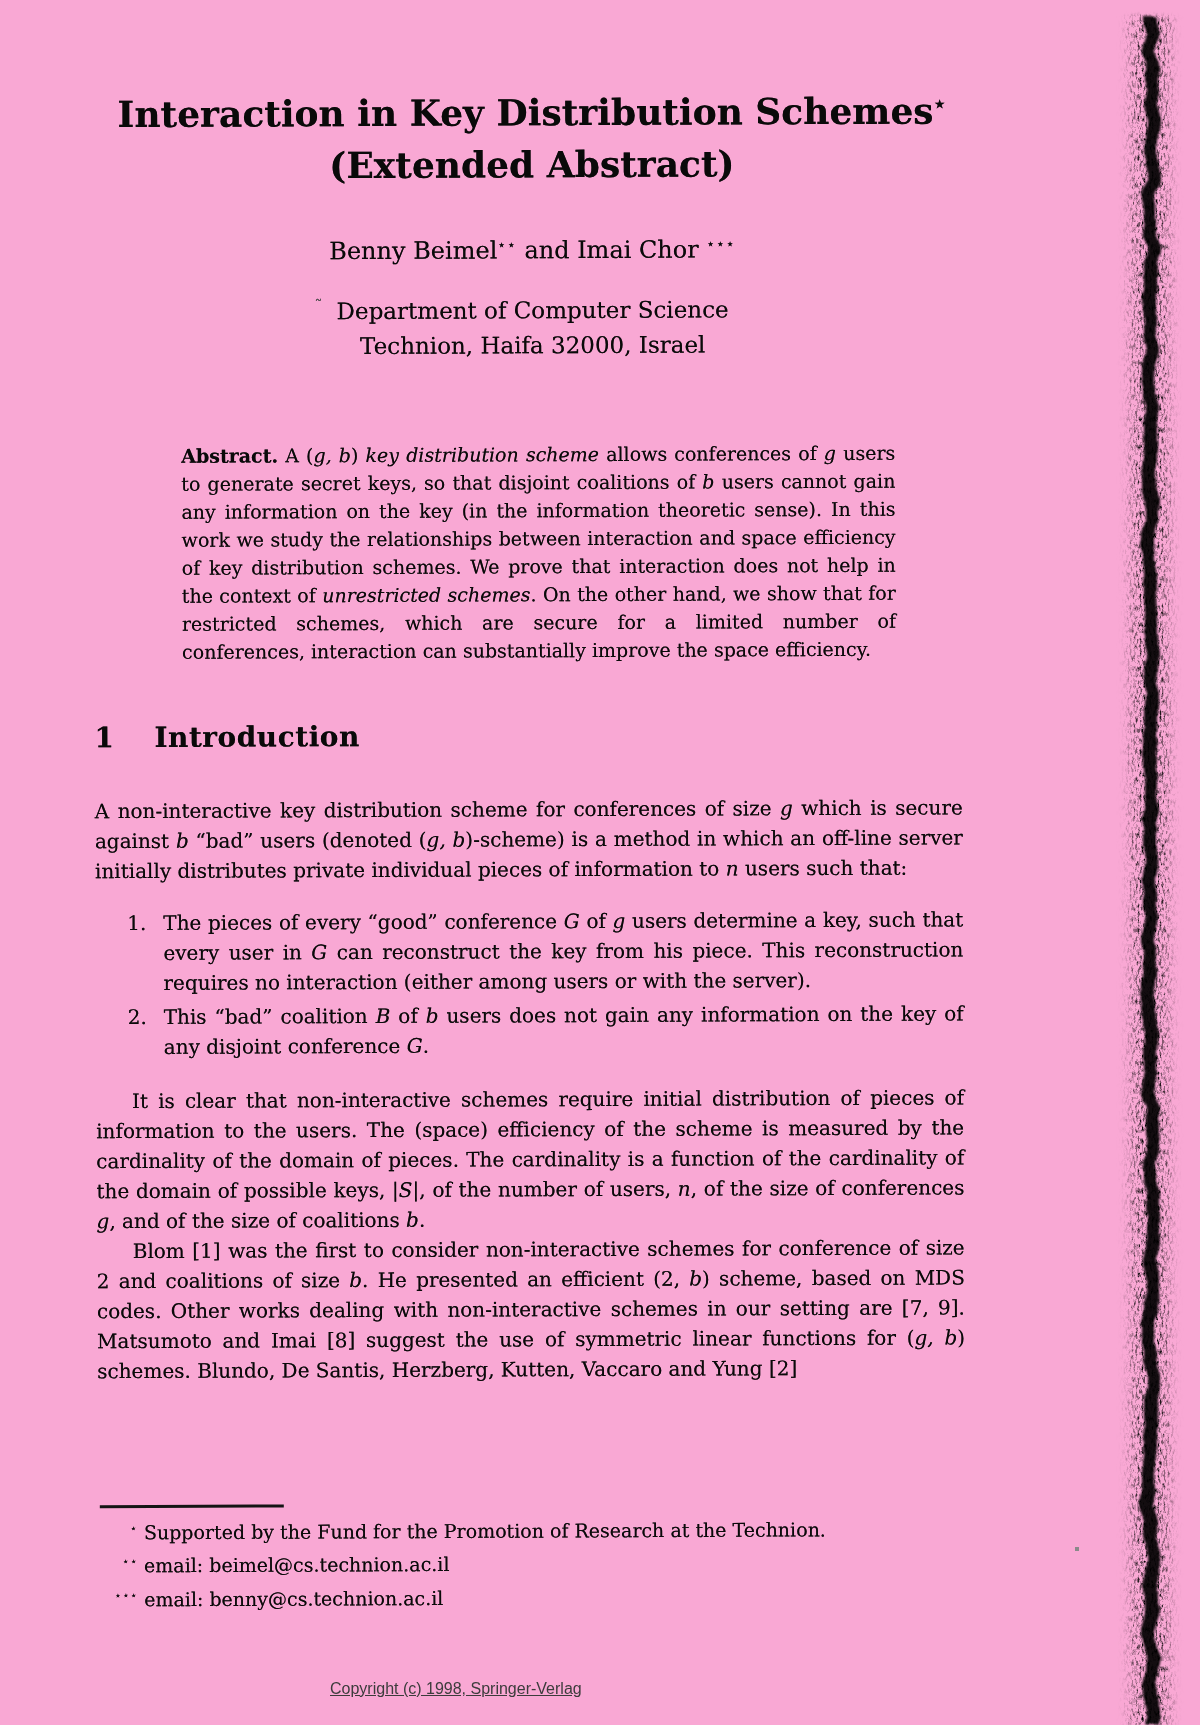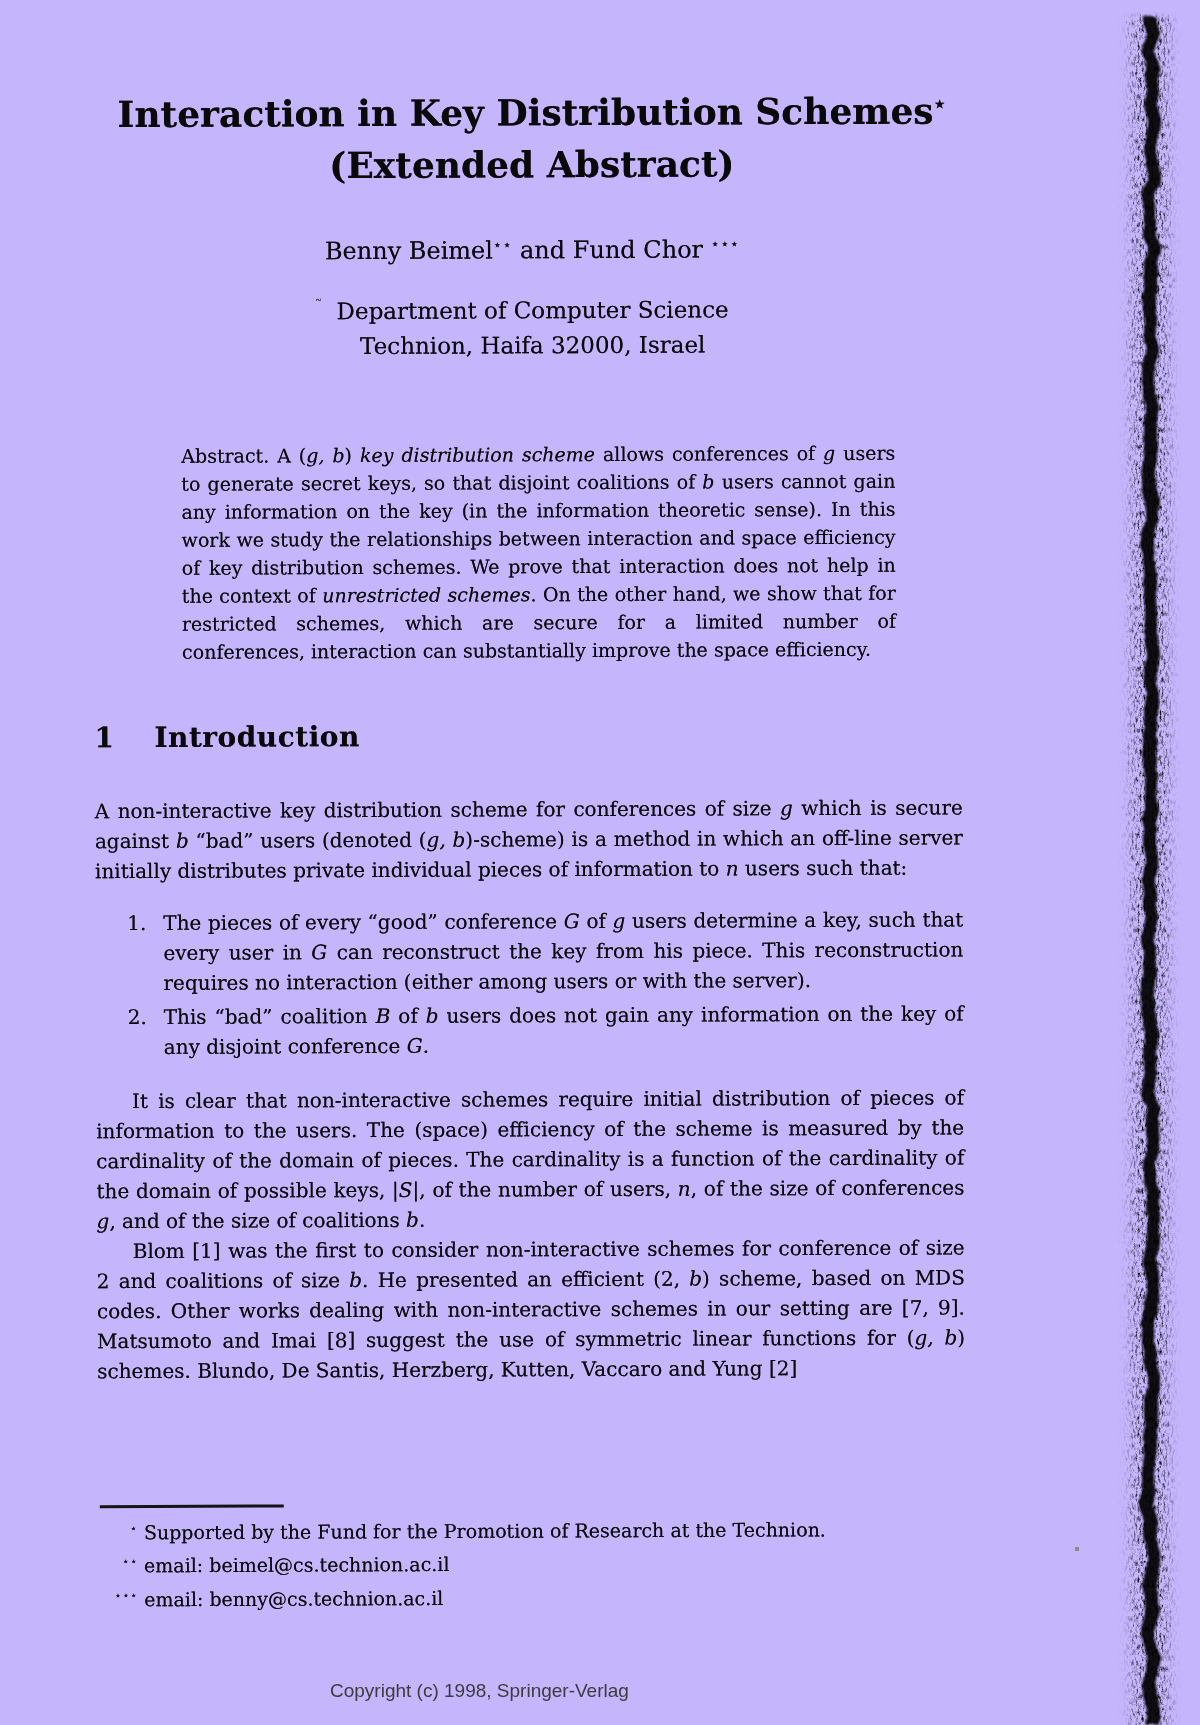--- a/index.html
+++ b/index.html
@@ -1,33 +1,33 @@
 <!DOCTYPE html>
 <html><head>
 <meta charset="utf-8">
 <style>
   html, body { margin: 0; padding: 0; background: #e8e8e8; }
   .page {
     position: relative;
     width: 1200px;
     height: 1725px;
-    background: #c4b5fd;
+    background: #f9a8d4;
     color: #0a0a0a;
     font-family: "DejaVu Serif", serif;
     overflow: hidden;
     margin: 0 auto;
   }
   .content {
     position: absolute;
     inset: 0;
     transform: rotate(-0.25deg);
     text-shadow: 0 0 0.4px rgba(0,0,0,0.65);
   }
   .it  { font-style: italic; }
-  .bf  { font-weight: normal; margin-top: 24px; }
+  .bf  { font-weight: bold; margin-top: 24px; }
   .sup { vertical-align: super; font-size: 58%; line-height: 0; letter-spacing: 1px; }
 
   .head { width: 1070px; text-align: center; }
 
   .title {
     margin-top: 86px;
     font-size: 36px;
     font-weight: bold;
     line-height: 52px;
   }
@@ -101,23 +101,24 @@
     font-size: 58%;
     letter-spacing: 1px;
     box-sizing: border-box;
   }
 
   .copyright {
     position: absolute;
     left: 330px;
     top: 1680px;
     font-family: "Liberation Sans", sans-serif;
-    font-size: 19px;
+    font-size: 16px;
     color: #3c3c3c;
     text-shadow: none;
+    text-decoration: underline;
   }
 
   .scan-strip { position: absolute; left: 1108px; top: 0; }
   .speck {
     position: absolute;
     left: 1075px;
     top: 1547px;
     width: 4px;
     height: 4px;
     background: #8a8a8a;
@@ -128,21 +129,21 @@
 
 <div class="page">
   <div class="content">
 
     <div class="head">
       <div class="title">
         <div><span>Interaction in Key Distribution Schemes</span><span class="sup-star">⋆</span></div>
         <div>(Extended Abstract)</div>
       </div>
 
-      <div class="authors"><span>Benny Beimel</span><span class="sup">⋆⋆</span><span> and Fund Chor </span><span class="sup">⋆⋆⋆</span></div>
+      <div class="authors"><span>Benny Beimel</span><span class="sup">⋆⋆</span><span> and Imai Chor </span><span class="sup">⋆⋆⋆</span></div>
 
       <div class="affil">
         <div><span class="artifact-tilde">˜</span><span>Department of Computer Science</span></div>
         <div>Technion, Haifa 32000, Israel</div>
       </div>
     </div>
 
     <div class="abstract"><span class="bf">Abstract.</span><span> A (</span><span class="it">g, b</span><span>) </span><span class="it">key distribution scheme</span><span>  allows conferences of </span><span class="it">g</span><span> users to generate secret keys, so that disjoint coalitions of </span><span class="it">b</span><span> users cannot gain any information on the key (in the information theoretic sense). In this work we study the relationships between interaction and space efficiency of key distribution schemes. We prove that interaction does not help in the context of </span><span class="it">unrestricted schemes</span><span>. On the other hand, we show that for restricted schemes, which are secure for a limited number of conferences, interaction can substantially improve the space efficiency.</span></div>
 
     <div class="section-heading">

